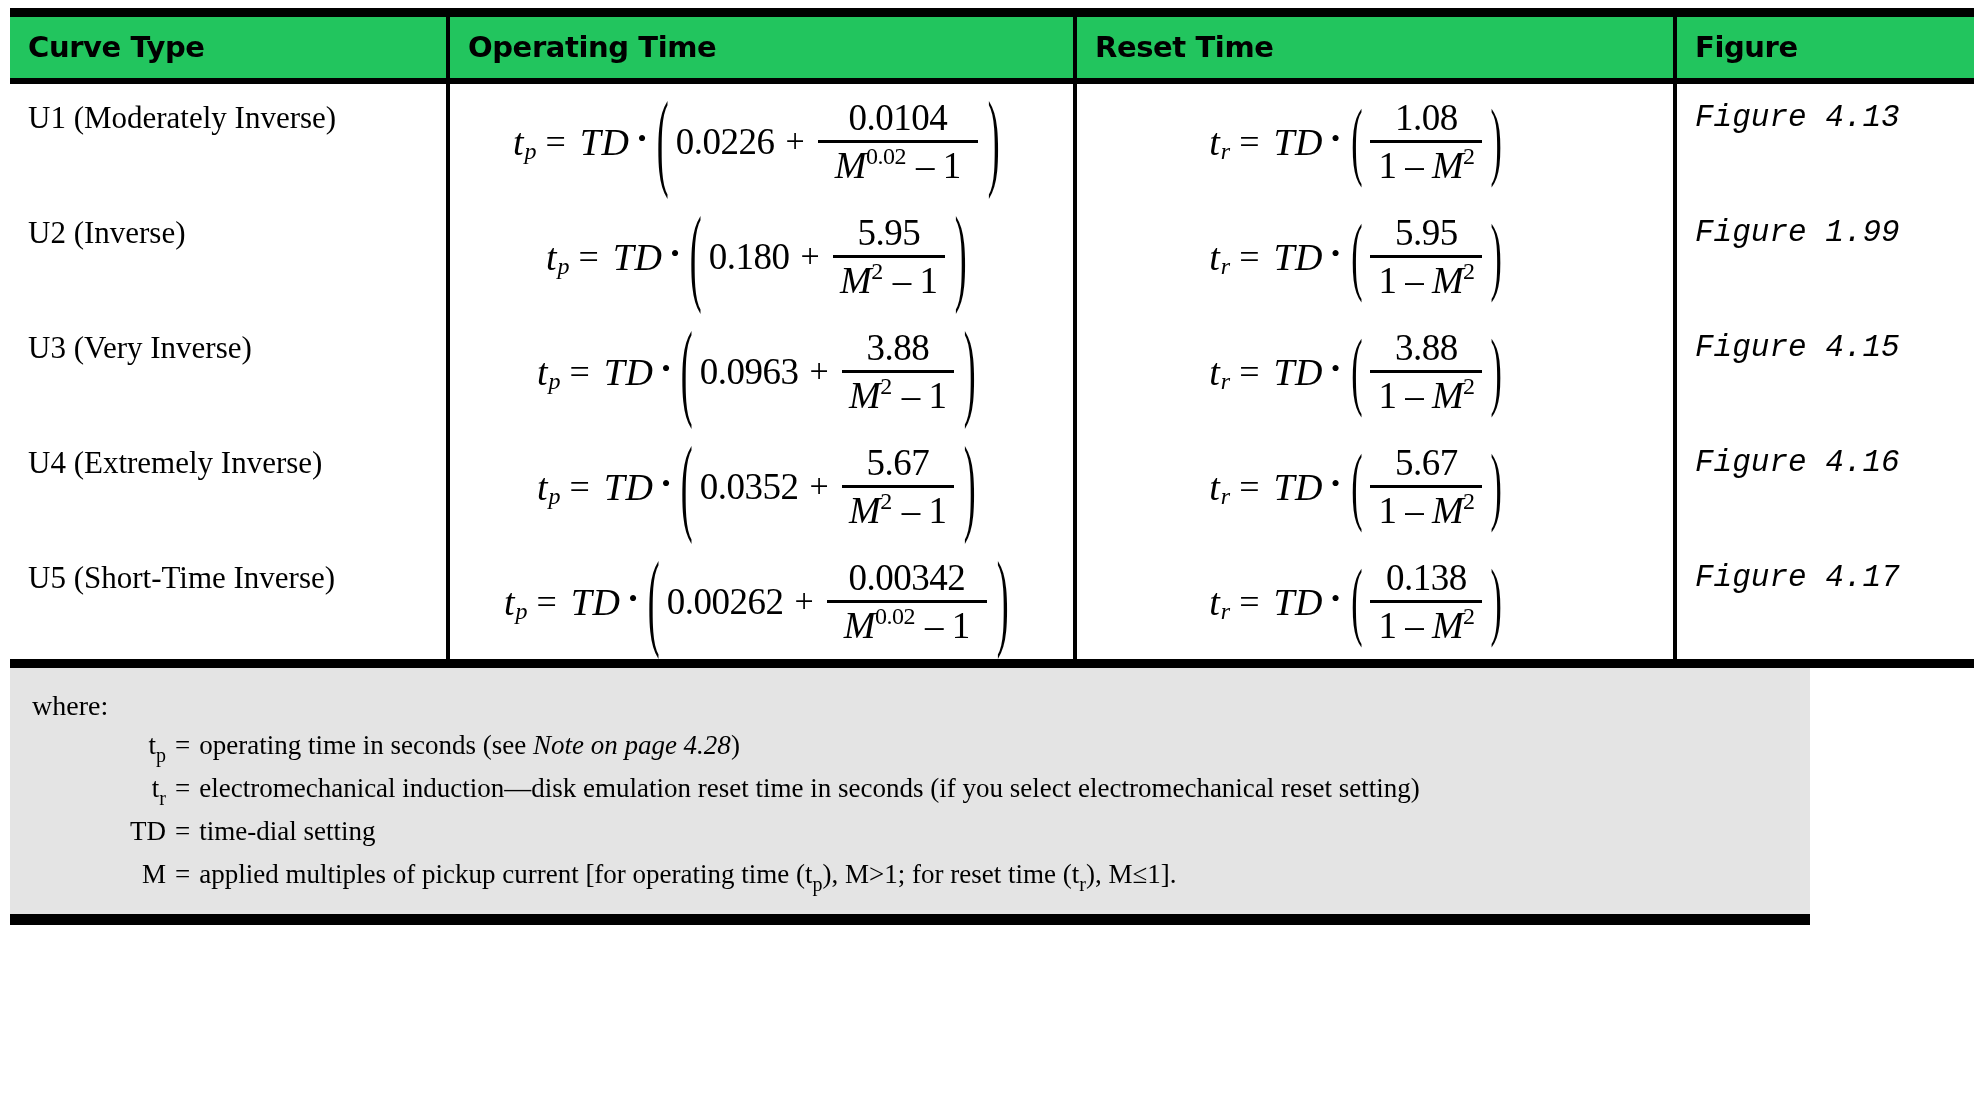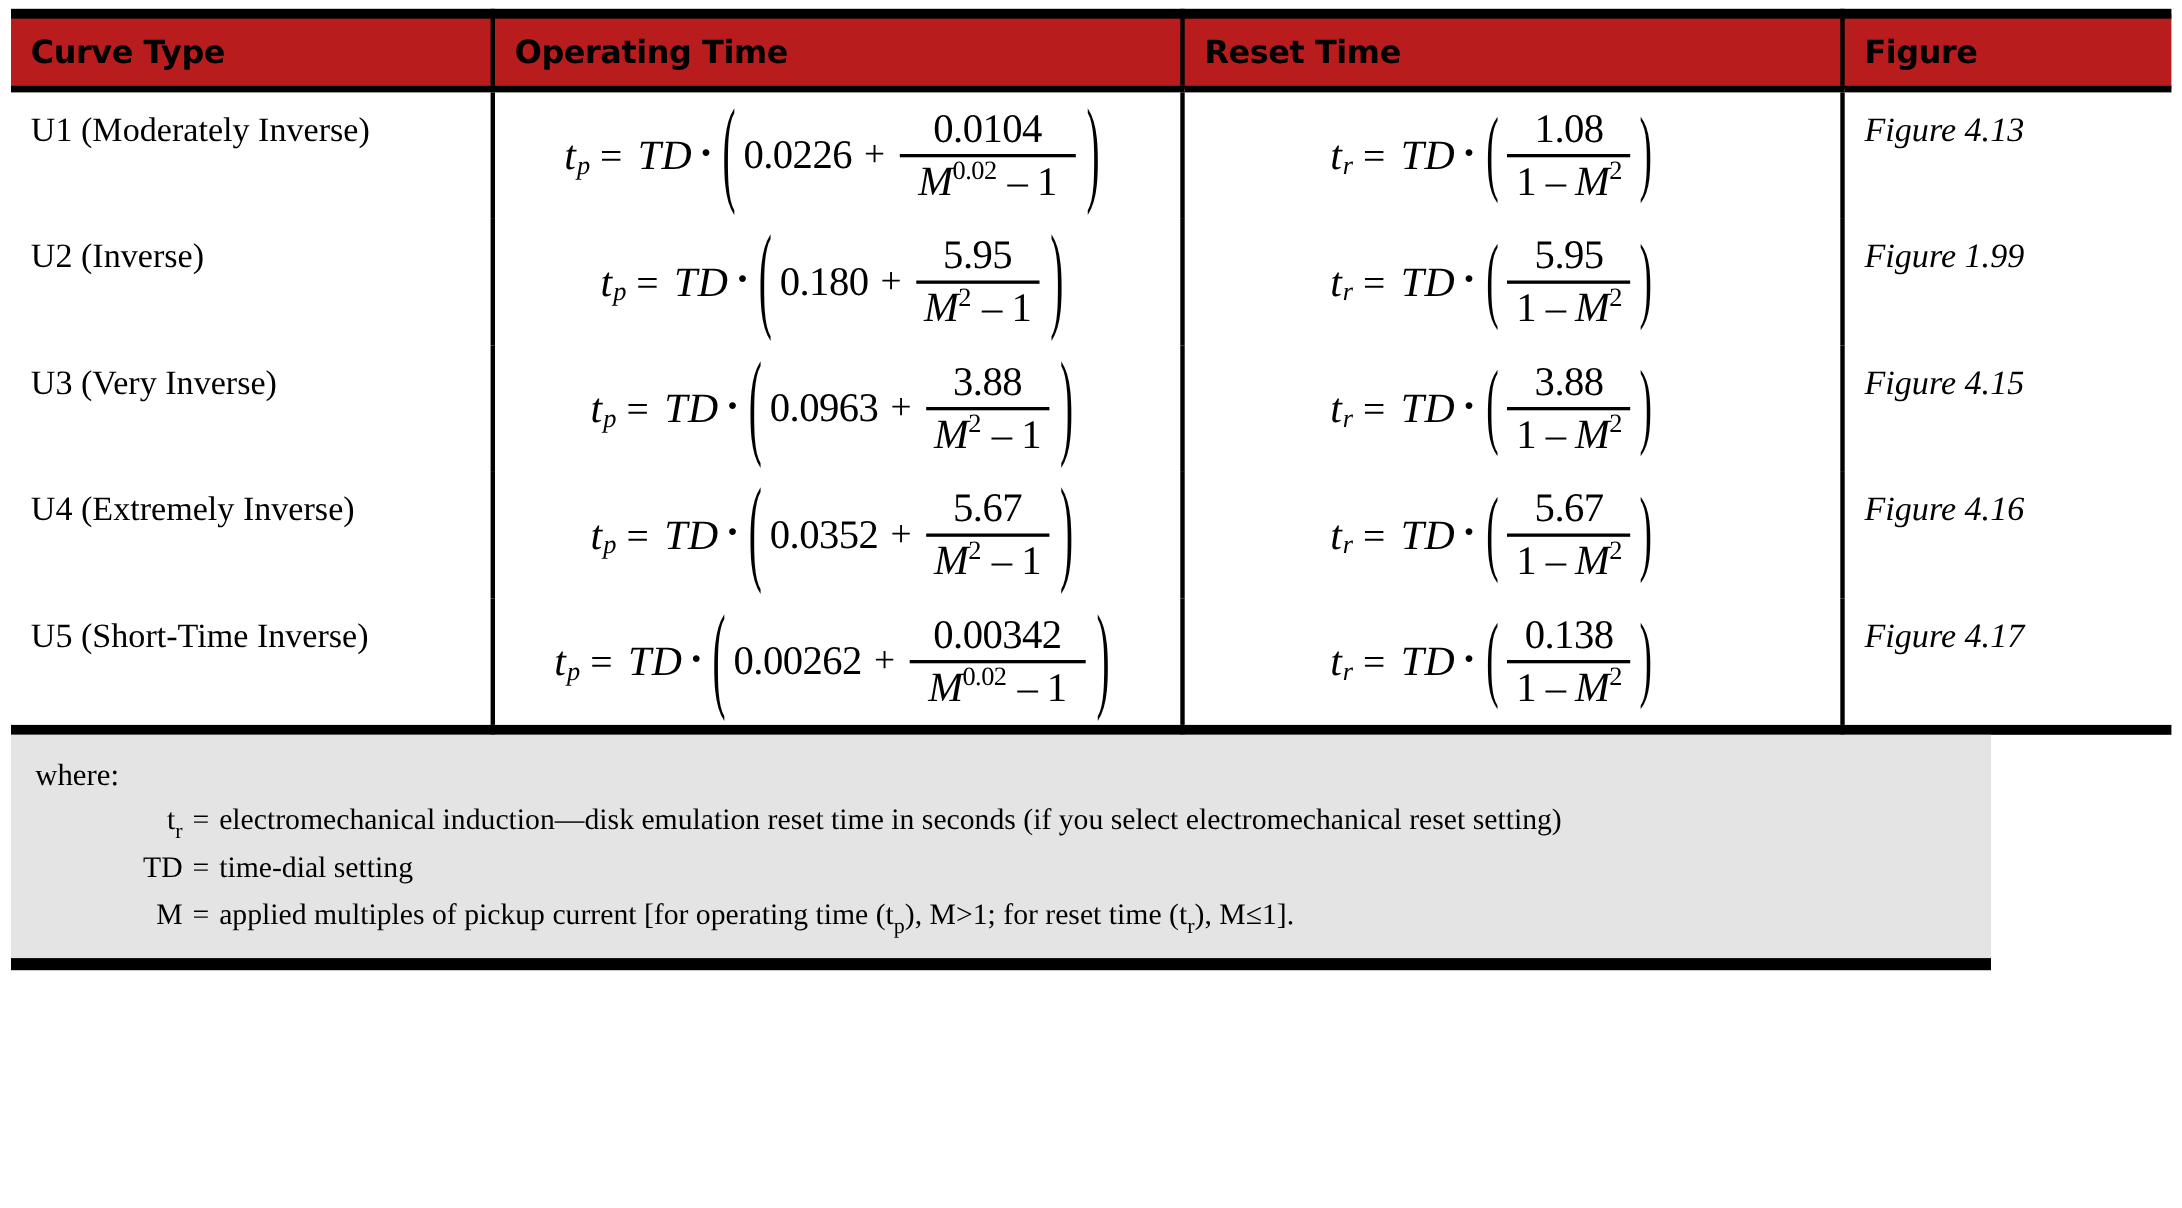--- a/index.html
+++ b/index.html
@@ -32,21 +32,21 @@
     border-bottom: 9px solid #000;
   }
 
   col.c-curve  { width: 438px; }
   col.c-op     { width: 627px; }
   col.c-reset  { width: 600px; }
   col.c-fig    { width: 299px; }
 
   
   thead th {
-    background: #b91c1c;
+    background: #22c55e;
     font-family: "DejaVu Sans", sans-serif;
     font-weight: bold;
     font-size: 29px;
     letter-spacing: -0.4px;
     text-align: left;
     vertical-align: middle;
     padding: 13px 0 14px 18px;
     border-bottom: 6px solid #000;
     box-sizing: border-box;
   }
@@ -64,21 +64,21 @@
   tbody tr td { height: 115px; }
 
   .curve-label {
     font-family: "Liberation Serif", serif;
     font-size: 31px;
     padding: 16px 0 0 18px;
     white-space: nowrap;
   }
 
   .fig-label {
-    font-family: Liberation Serif, serif;
+    font-family: Liberation Mono, monospace;
     font-style: italic;
     font-size: 31px;
     padding: 16px 0 0 18px;
     white-space: nowrap;
   }
 
   
   .math {
     font-family: "Liberation Serif", serif;
     font-size: 34px;
@@ -490,20 +490,25 @@
       </tr>
 
     </tbody>
   </table>
 
   <div class="note">
     <div class="where">where:</div>
 
     <div class="deflist">
 
+      <div class="defrow">
+        <span class="defkey"><span>t</span><span class="nsub">p</span></span>
+        <span class="defeq">=</span>
+        <span class="defval"><span>operating time in seconds (see </span><span class="ital">Note on page 4.28</span><span>)</span></span>
+      </div>
 
       <div class="defrow">
         <span class="defkey"><span>t</span><span class="nsub">r</span></span>
         <span class="defeq">=</span>
         <span class="defval">electromechanical induction—disk emulation reset time in seconds (if you select electromechanical reset setting)</span>
       </div>
 
       <div class="defrow">
         <span class="defkey">TD</span>
         <span class="defeq">=</span>

